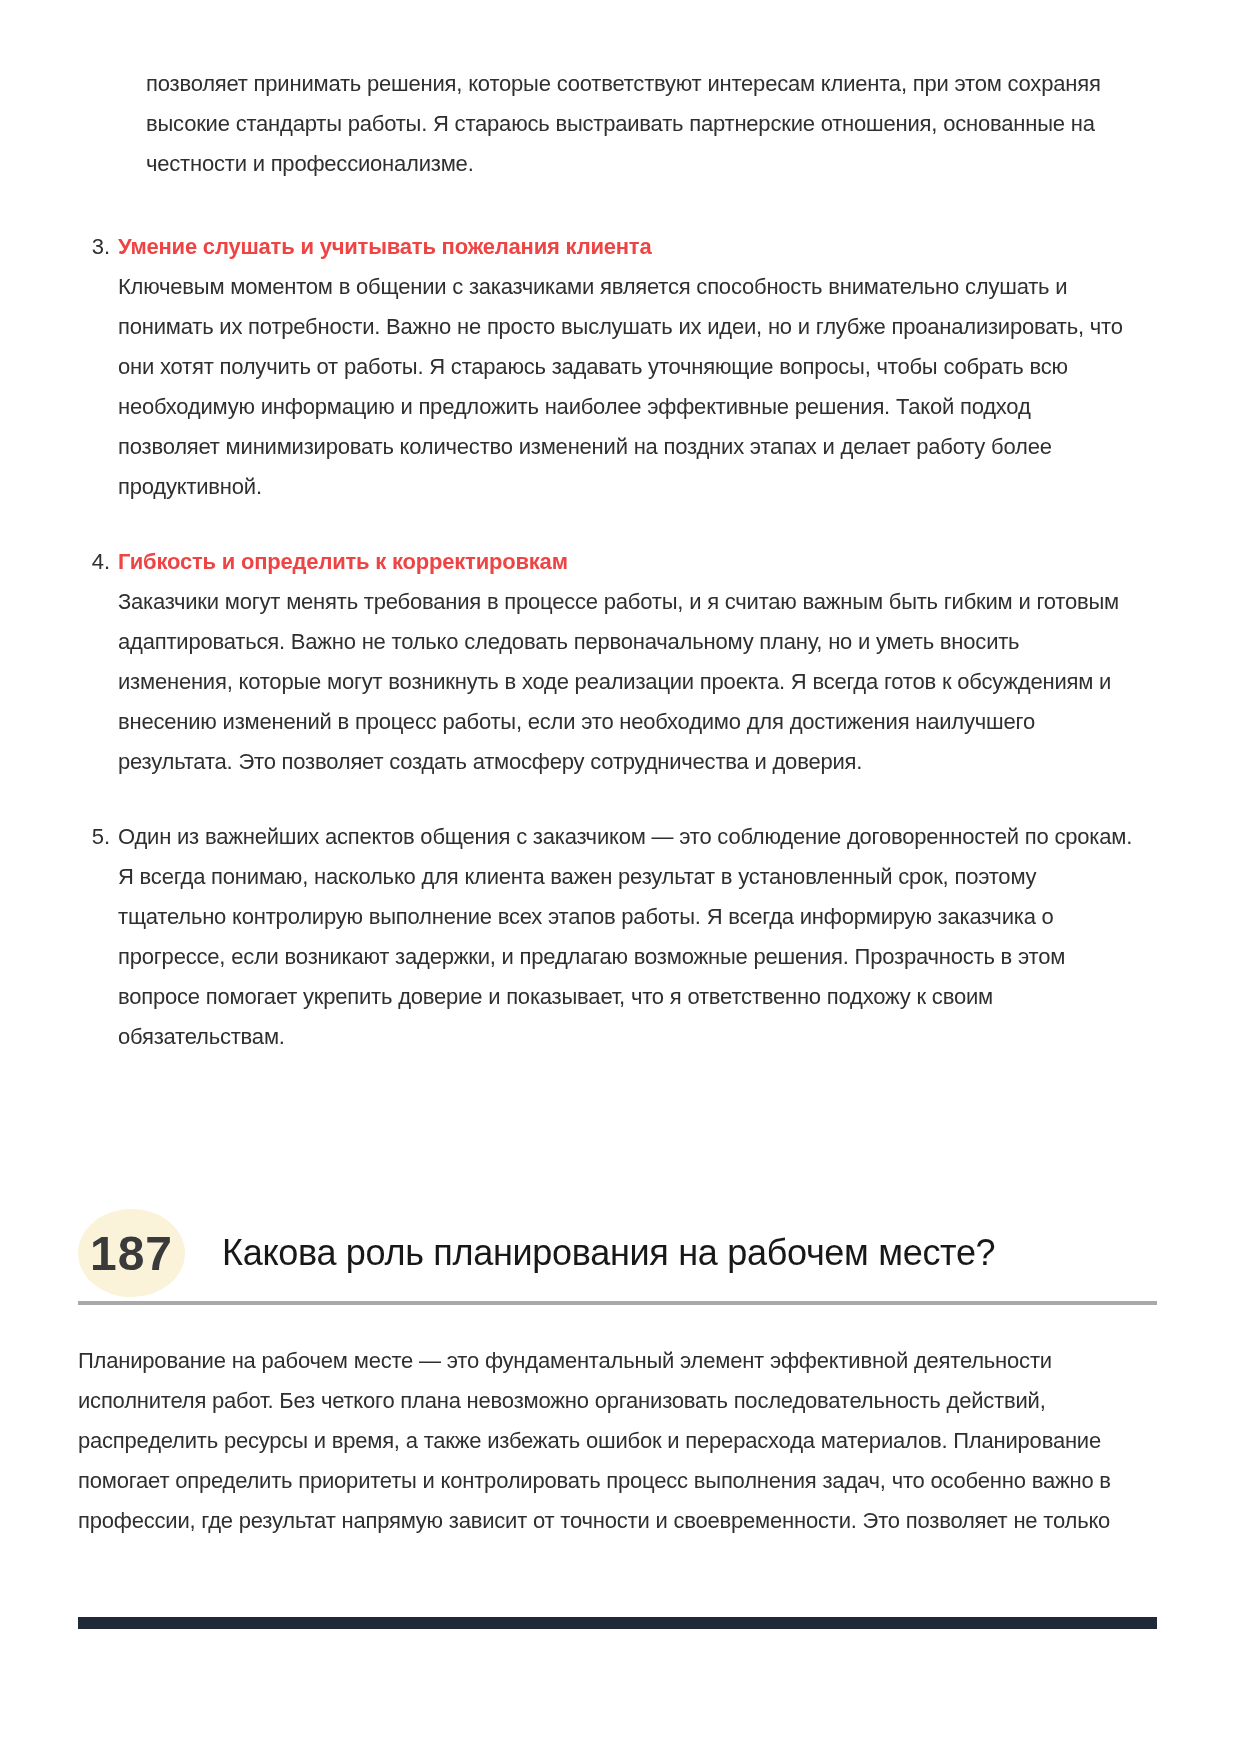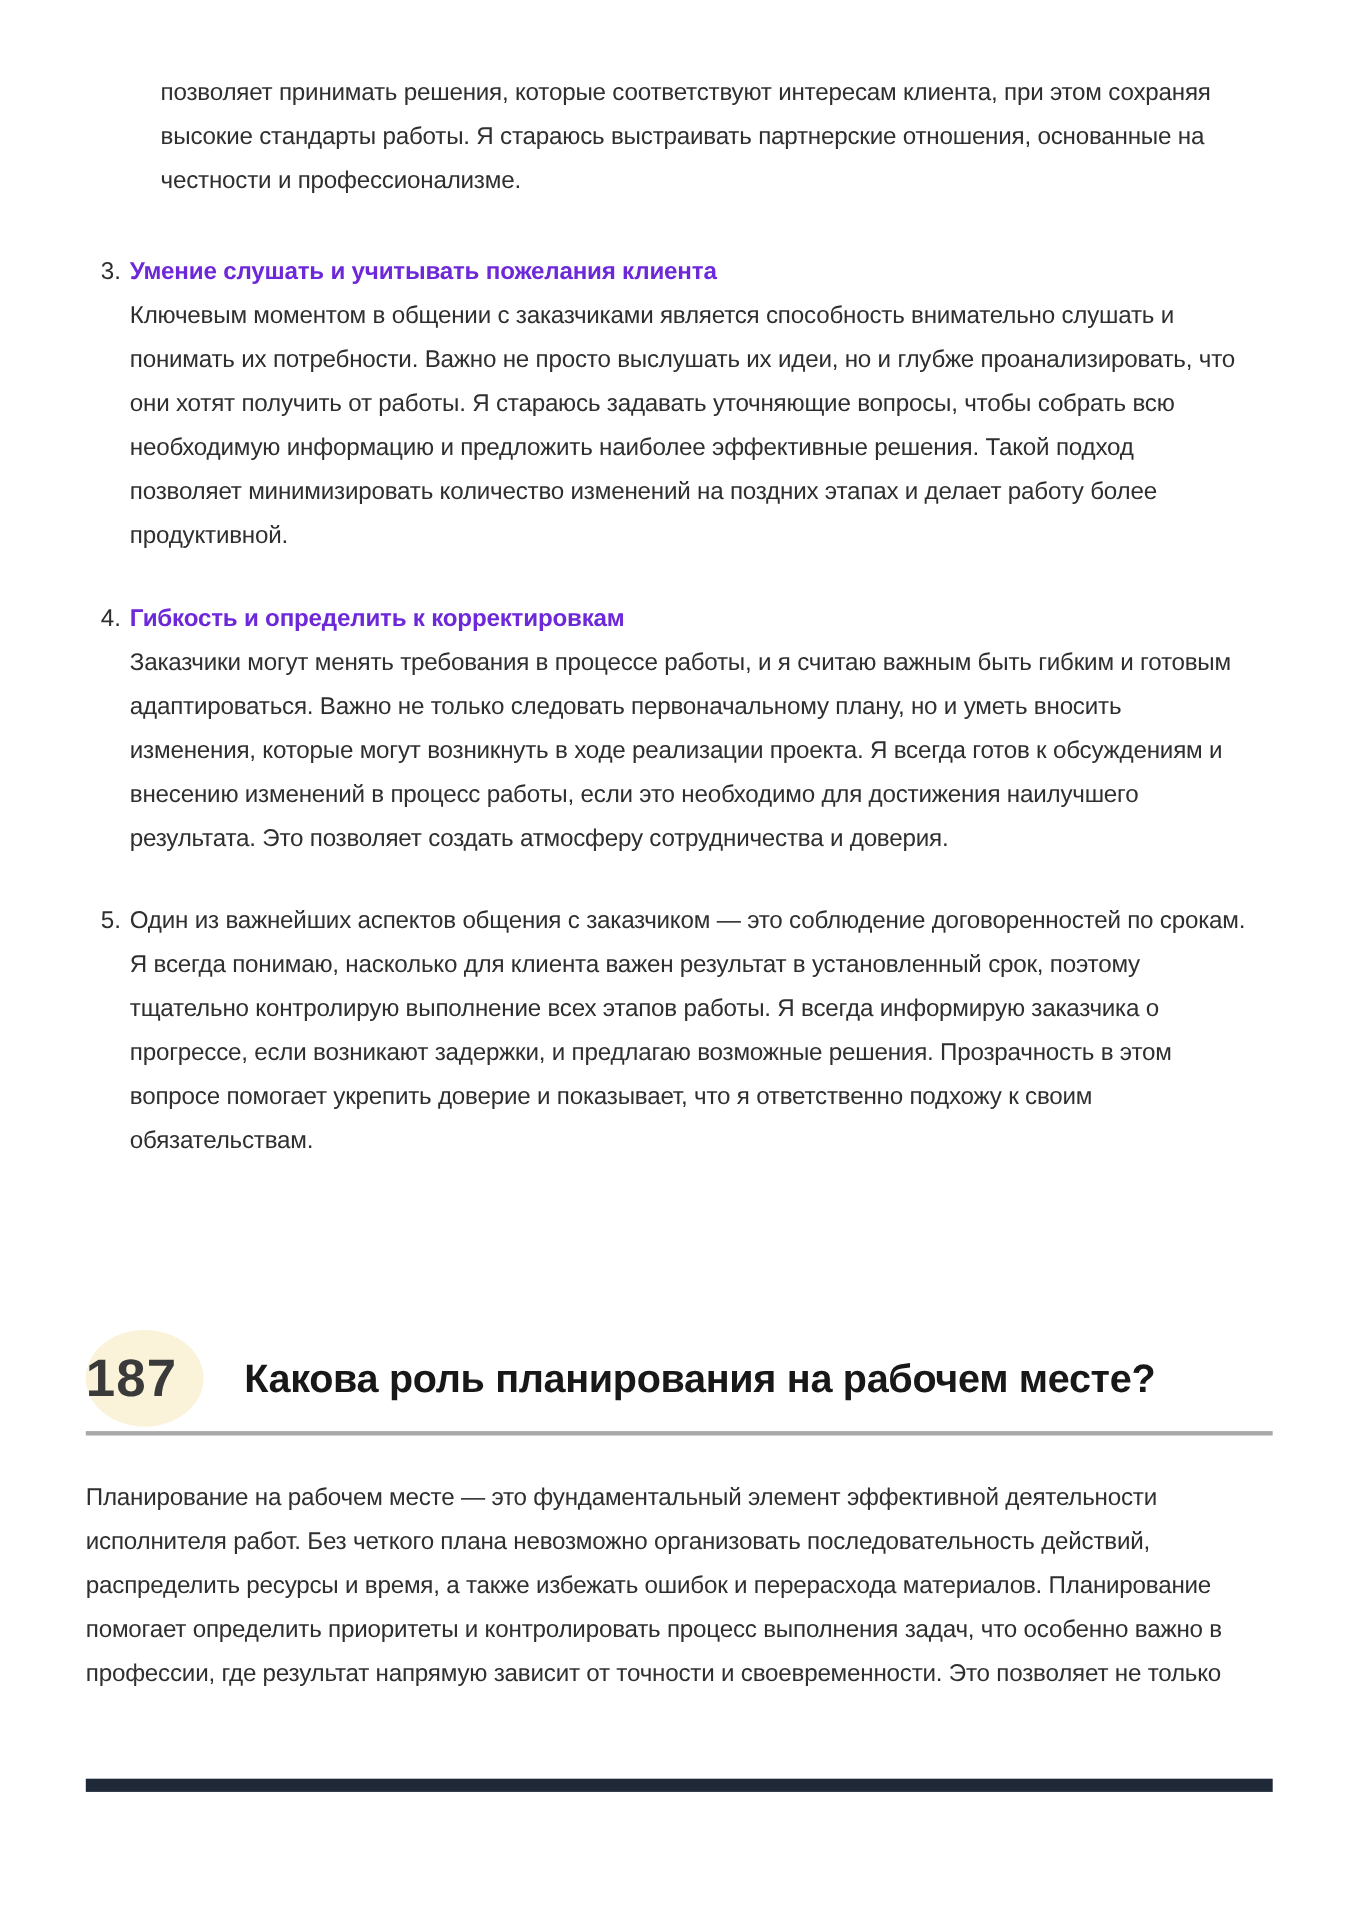--- a/index.html
+++ b/index.html
@@ -41,55 +41,55 @@
     font-size: 22px;
     line-height: 40px;
     color: #2f2f2f;
   }
   .item-content { width: 1015px; }
   .item-title {
     font-size: 22px;
     line-height: 40px;
     font-weight: bold;
     letter-spacing: -0.2px;
-    color: #6d28d9;
+    color: #ef4444;
   }
   .item-body {
     font-size: 22px;
     line-height: 40px;
     letter-spacing: -0.2px;
     color: #2f2f2f;
   }
   
   .question-header {
     margin-top: 152px;
     display: flex;
     align-items: center;
   }
   .q-badge {
     width: 107px;
     height: 88px;
     border-radius: 50%;
     background: #faf3da;
     display: flex;
     align-items: center;
-    justify-content: flex-start;
+    justify-content: center;
     flex: 0 0 107px;
   }
   .q-badge span {
     font-size: 48px;
     font-weight: bold;
     letter-spacing: 1px;
     color: #3a3a3a;
   }
   .q-title {
     margin-left: 37px;
     font-size: 36px;
     line-height: 44px;
-    font-weight: bold;
+    font-weight: normal;
     letter-spacing: -0.3px;
     color: #181818;
   }
   .divider {
     margin-top: 4px;
     height: 4px;
     width: 1079px;
     background: #a9a9a9;
   }
   

